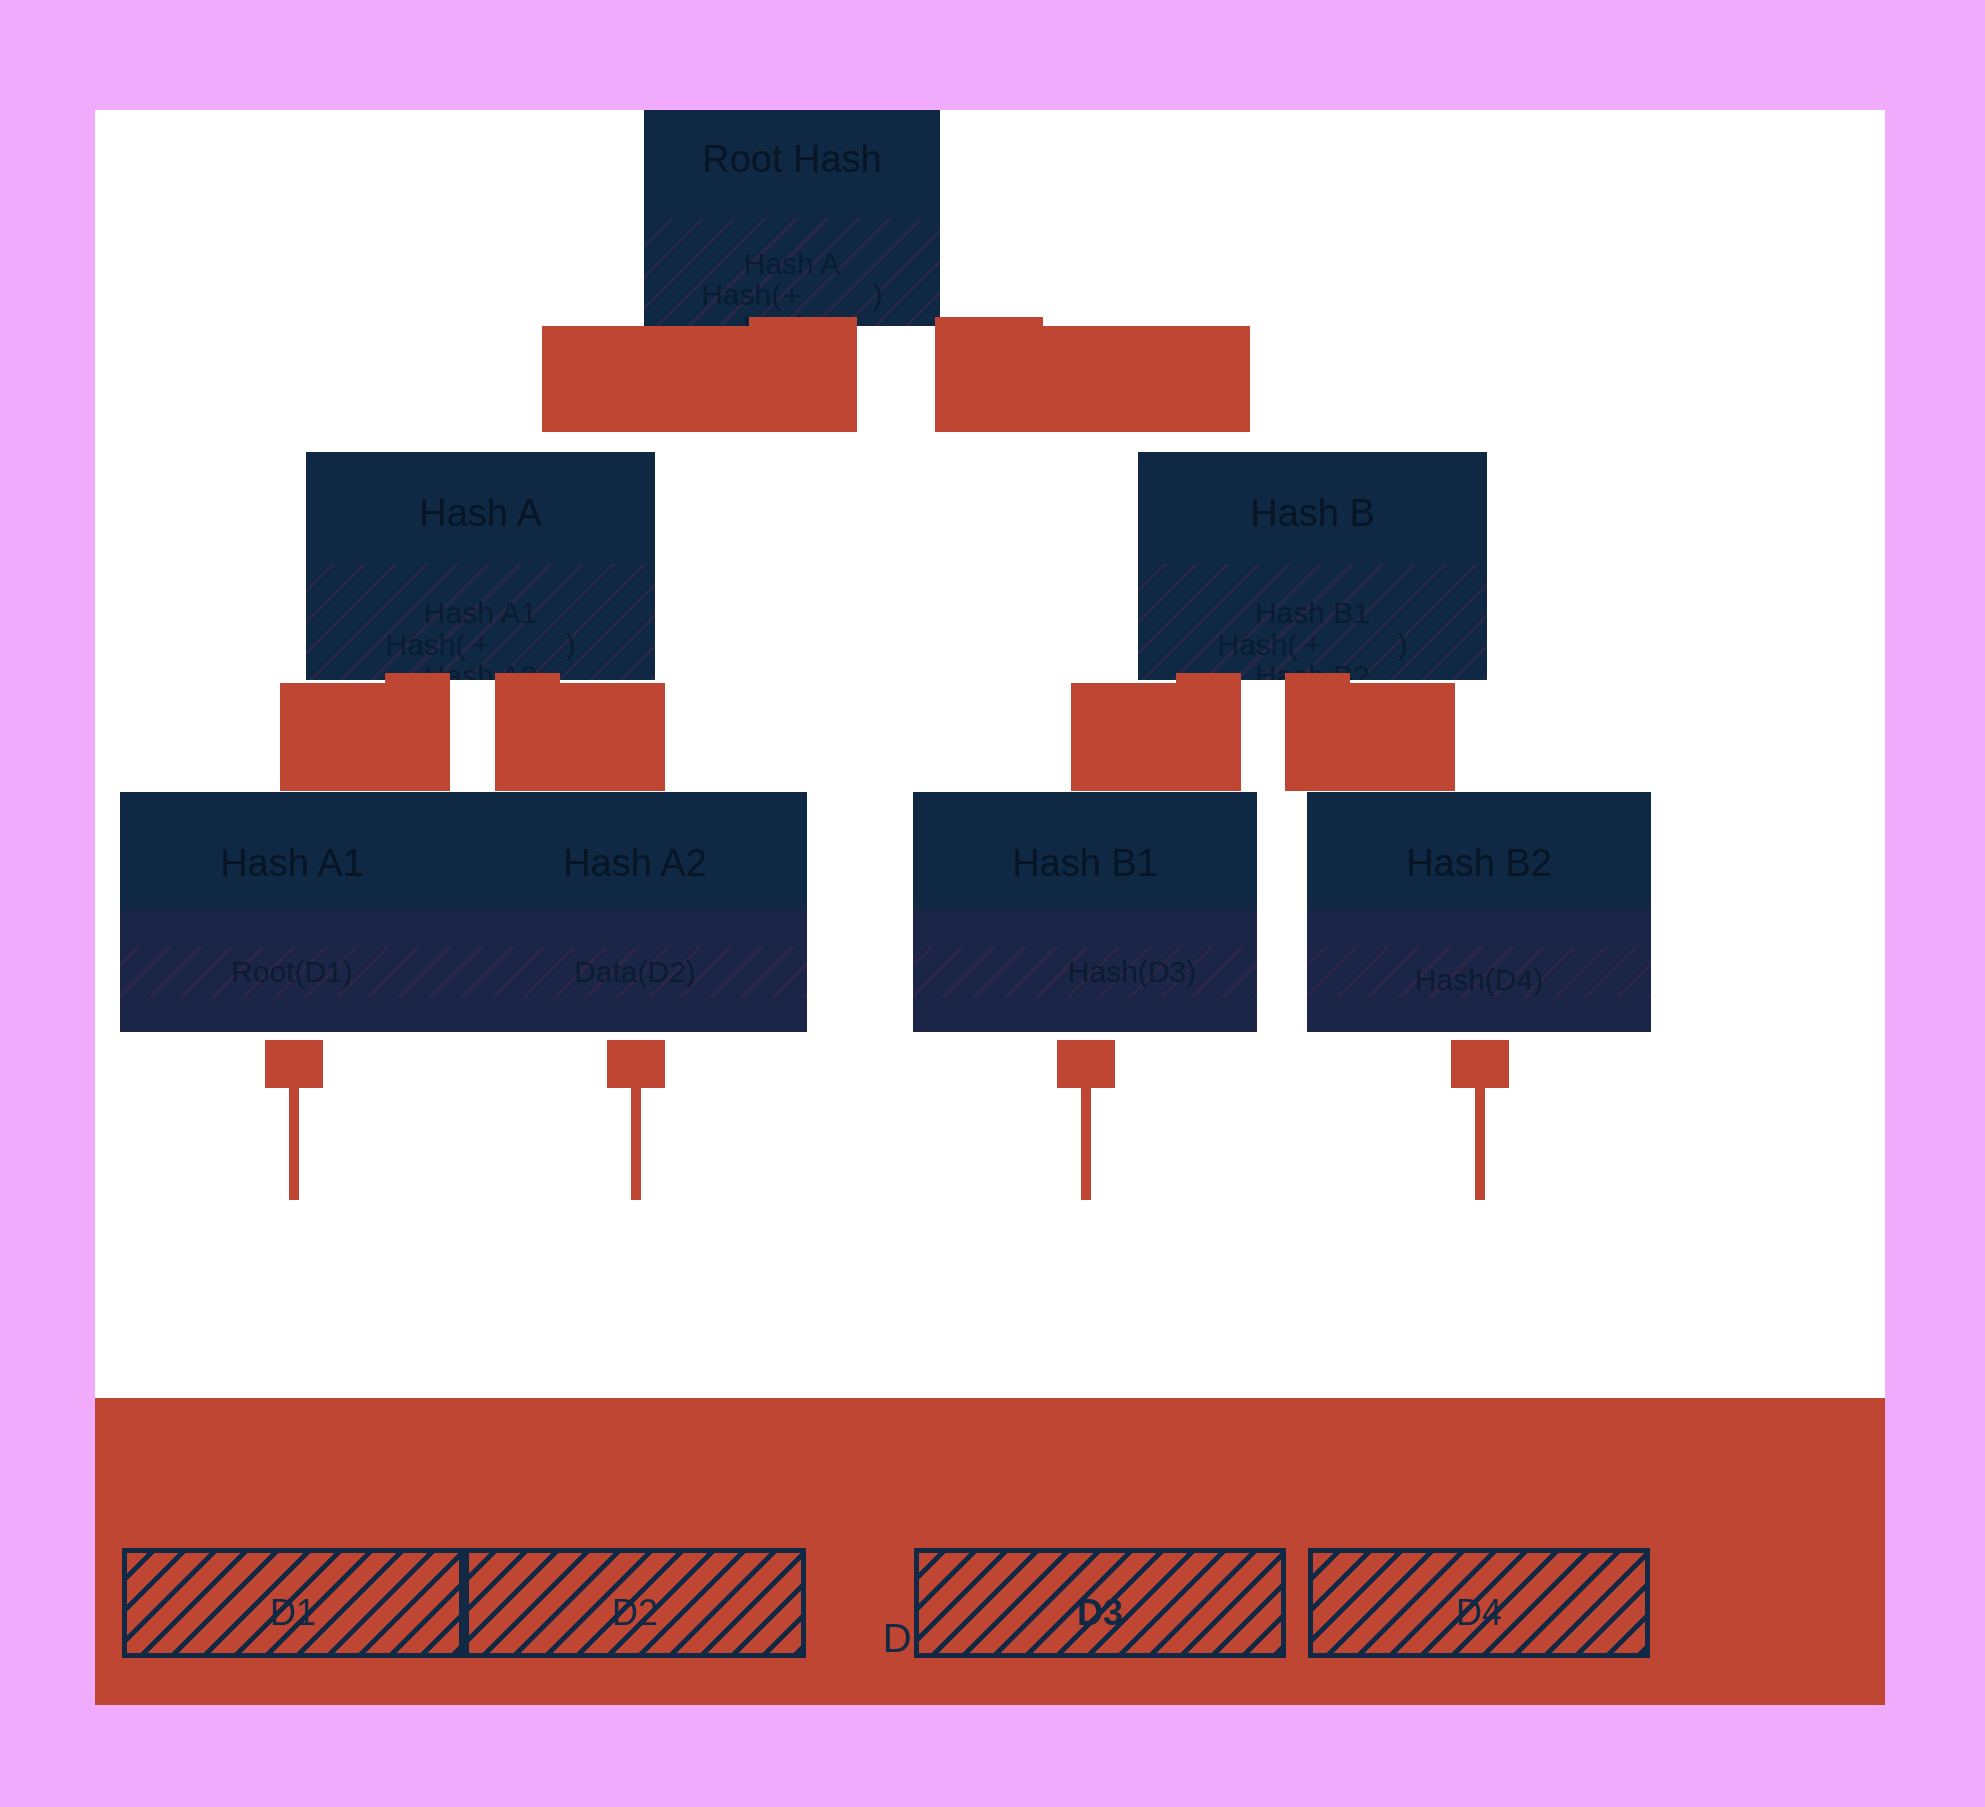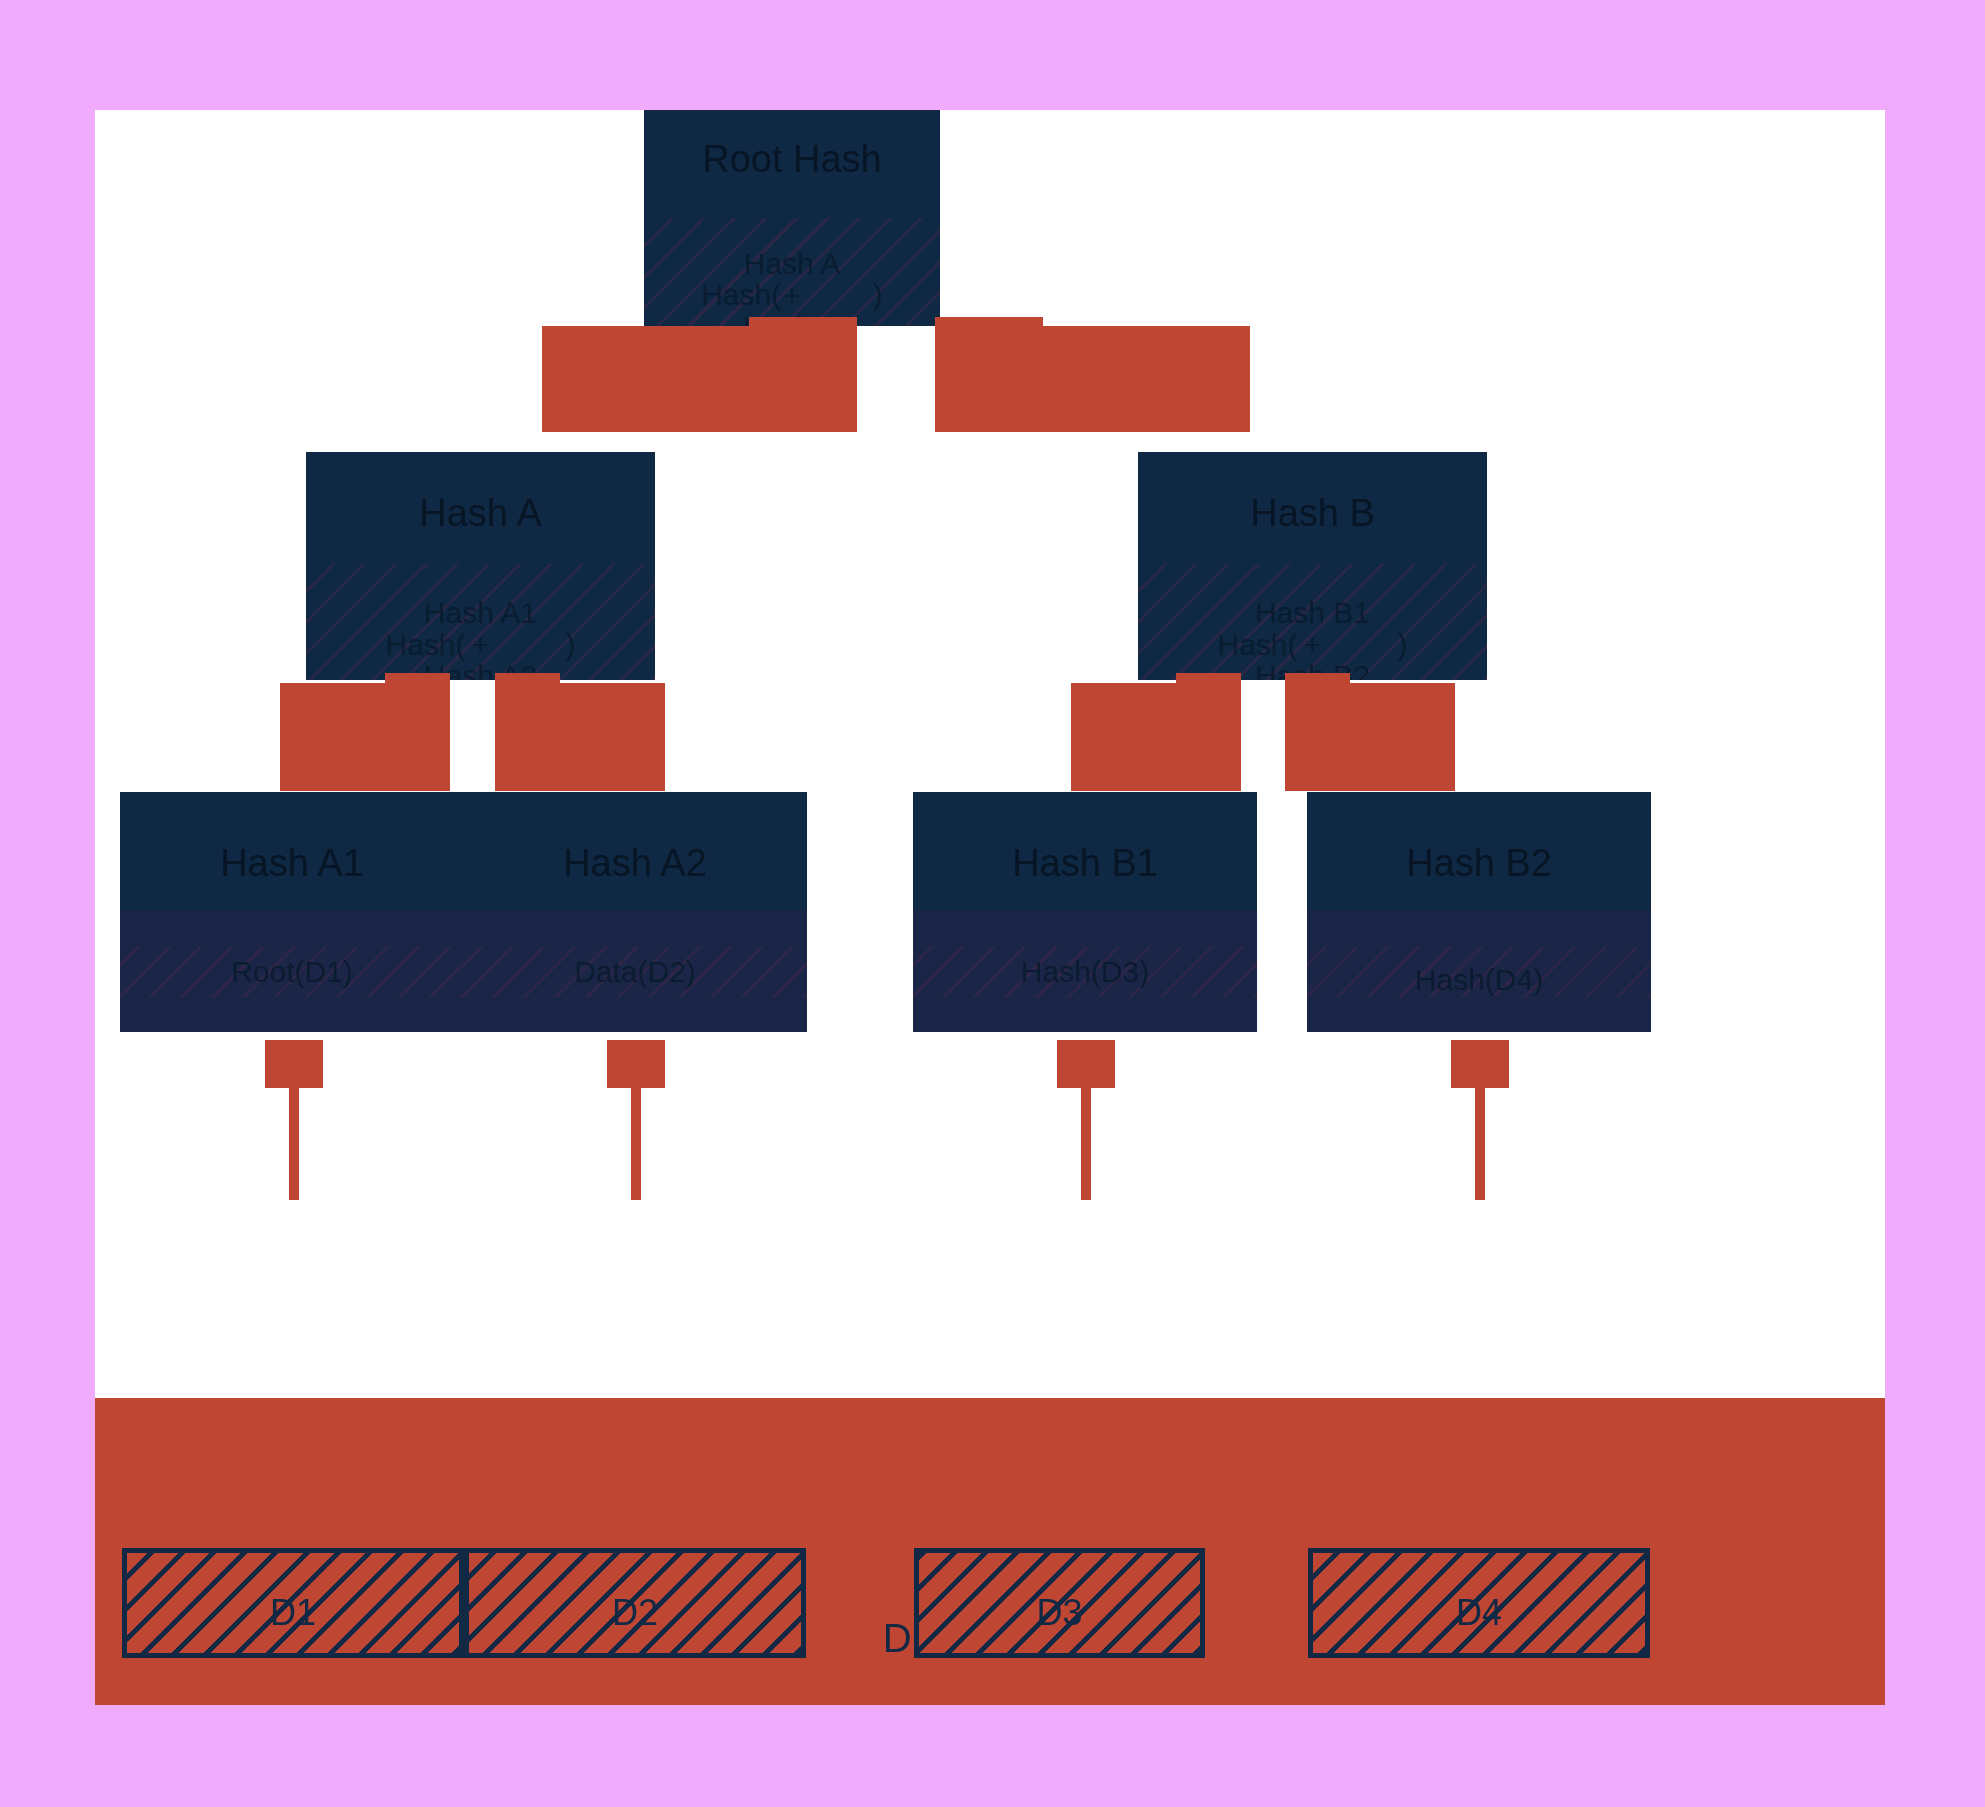--- a/index.html
+++ b/index.html
@@ -235,21 +235,21 @@
       <div class="lowerhalf" style="top:118px; height:122px;"></div>
       <div class="title" style="top:50px;">Hash A2</div>
       <div class="hatchband" style="top:155px; height:50px;"></div>
       <div class="formula" style="top:165px;">Data(D2)</div>
     </div>
 
     <div class="node" style="left:818px; top:682px; width:344px; height:240px;">
       <div class="lowerhalf" style="top:118px; height:122px;"></div>
       <div class="title" style="top:50px;">Hash B1</div>
       <div class="hatchband" style="top:155px; height:50px;"></div>
-      <div class="formula" style="top:165px;">Hash(D3)</div>
+      <div class="formula" style="top:165px;padding-left:47px;">Hash(D3)</div>
     </div>
 
     <div class="node" style="left:1212px; top:682px; width:344px; height:240px;">
       <div class="lowerhalf" style="top:118px; height:122px;"></div>
       <div class="title" style="top:50px;">Hash B2</div>
       <div class="hatchband" style="top:155px; height:50px;"></div>
       <div class="formula" style="top:165px;margin-top:8px;">Hash(D4)</div>
     </div>
 
     <div class="stub" style="left:170px; top:930px; width:58px; height:48px;"></div>
@@ -267,21 +267,21 @@
     <div class="data-panel">
       <div class="data-panel-label">Data blocks</div>
     </div>
 
     <div class="data-block" style="left:27px; width:342px;">
       <span>D1</span>
     </div>
     <div class="data-block" style="left:369px; width:342px;">
       <span>D2</span>
     </div>
-    <div class="data-block" style="left:819px; width:291px;">
+    <div class="data-block" style="left:819px; width:372px;font-weight:bold;">
       <span>D3</span>
     </div>
     <div class="data-block" style="left:1213px; width:342px;">
       <span>D4</span>
     </div>
 
   </div>
 </div>
 
 </body></html>

